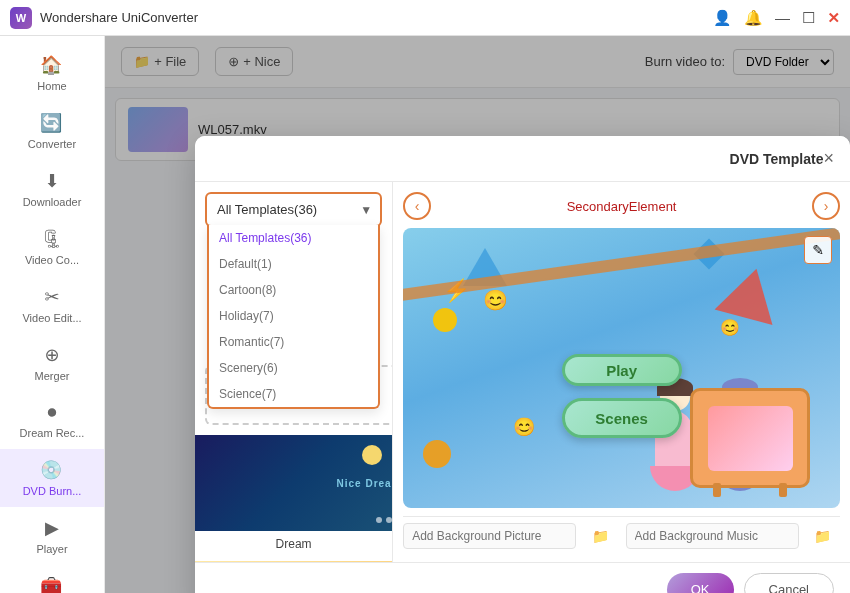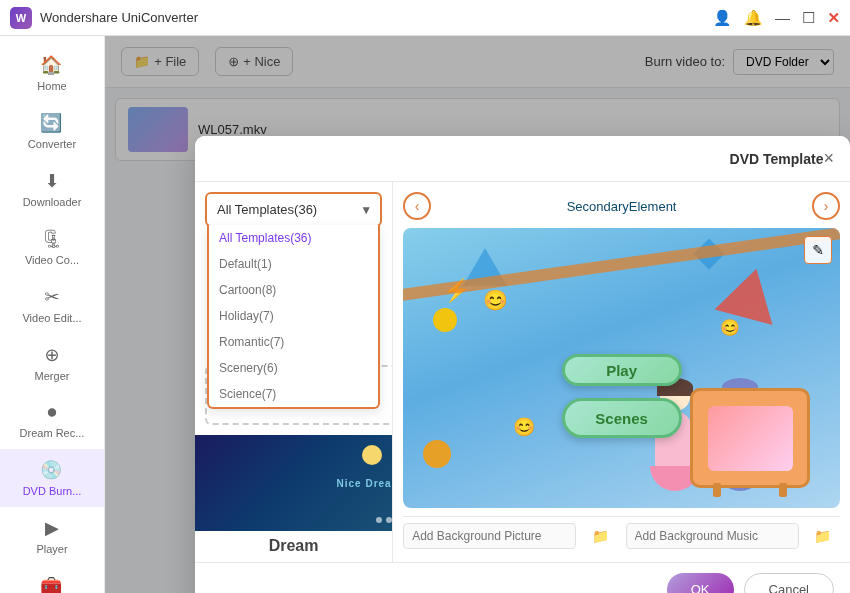--- a/index.html
+++ b/index.html
@@ -203,21 +203,21 @@
       align-items: center;
       gap: 4px;
     }
     .template-thumb {
       width: 220px;
       height: 100px;
       border-radius: 6px;
       overflow: hidden;
       border: 2px solid transparent;
     }
-    .template-name { font-size: 16px; color: #444; font-weight: bold; }
+    .template-name { font-size: 12px; color: #444; }
 
     
     .dream-bg {
       width: 100%; height: 100%;
       background: linear-gradient(135deg, #1a1a5e 0%, #0d3b6e 50%, #1a5276 100%);
       position: relative;
       display: flex;
       align-items: center;
       justify-content: flex-end;
     }
@@ -254,21 +254,21 @@
       border: 2px solid #e07b3b;
       border-radius: 50%;
       background: #fff;
       cursor: pointer;
       display: flex;
       align-items: center;
       justify-content: center;
       font-size: 14px;
       color: #e07b3b;
     }
-    .preview-label { font-size: 13px; color: #0c4a6e; font-weight: 500; }
+    .preview-label { font-size: 13px; color: #b91c1c; font-weight: 500; }
 
     .preview-canvas {
       flex: 1;
       border-radius: 8px;
       overflow: hidden;
       position: relative;
       min-height: 280px;
       max-height: 295px;
     }
 

